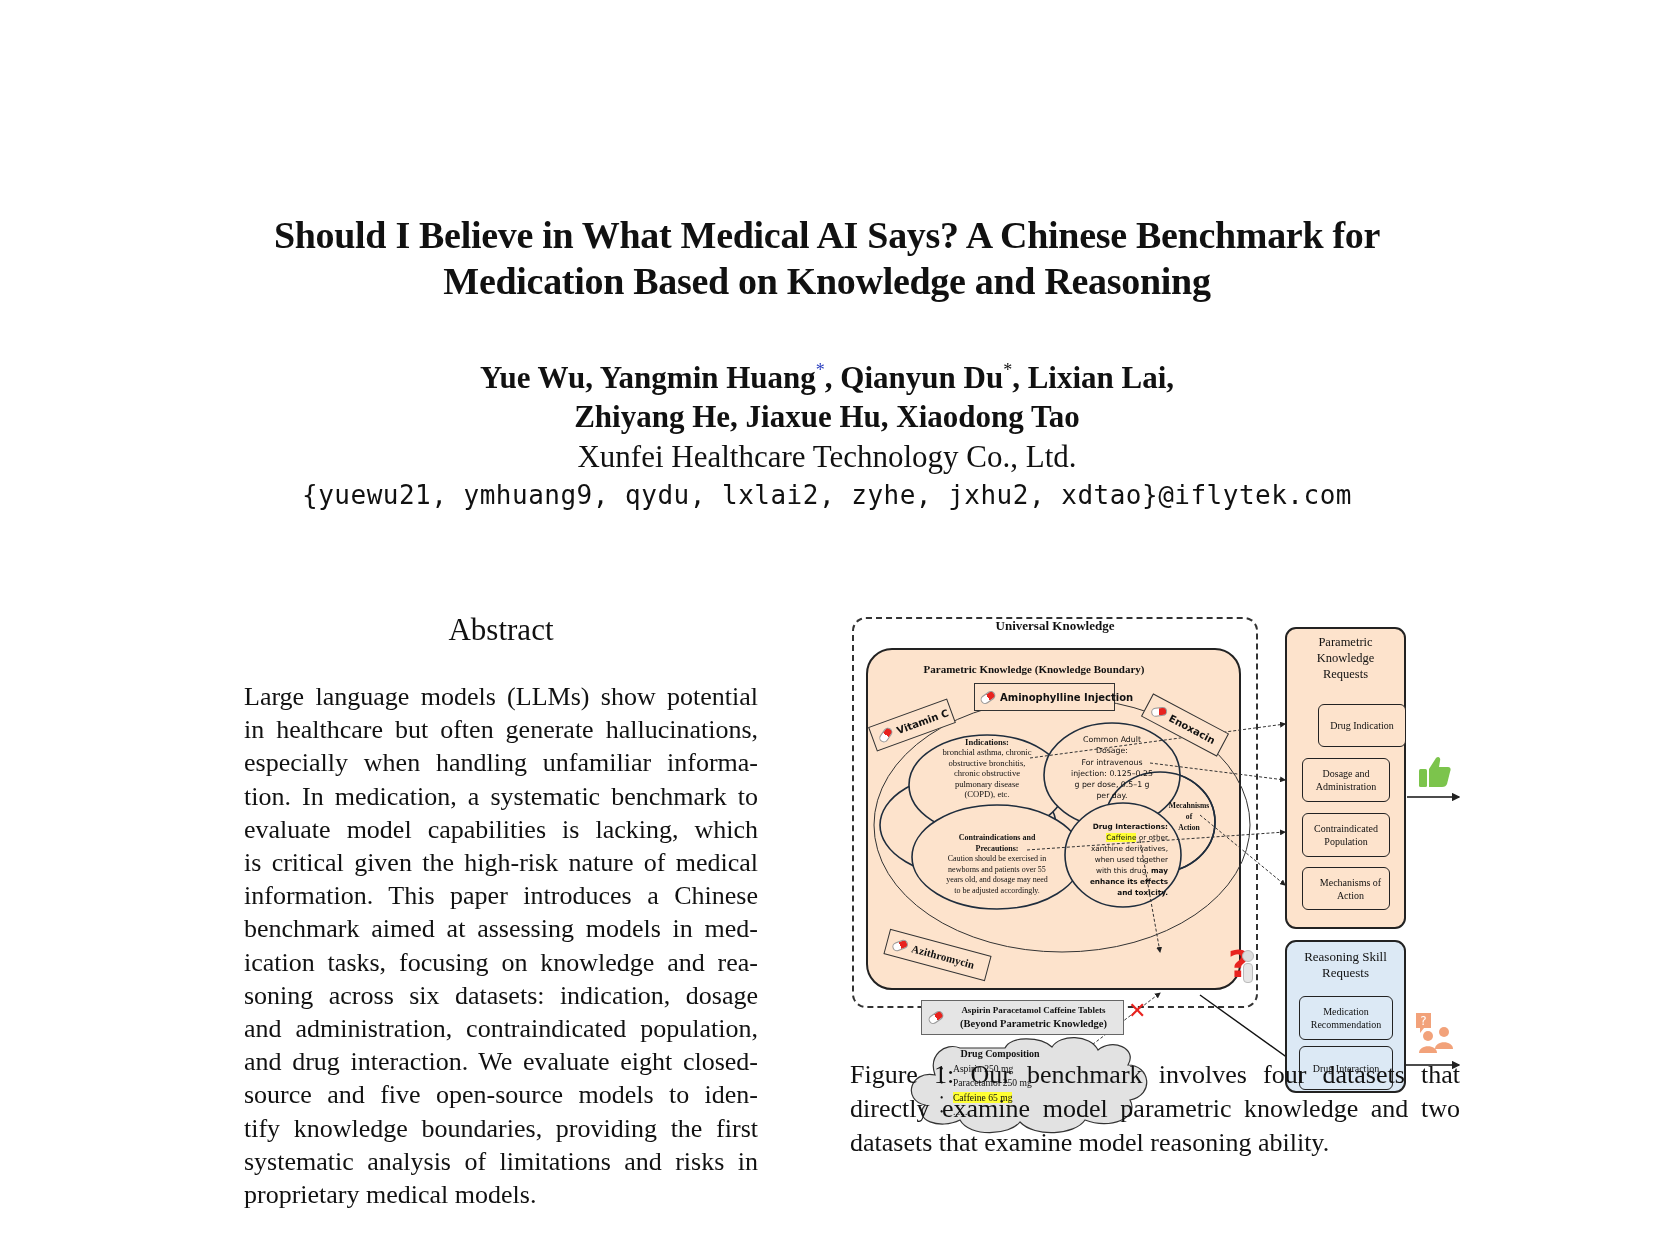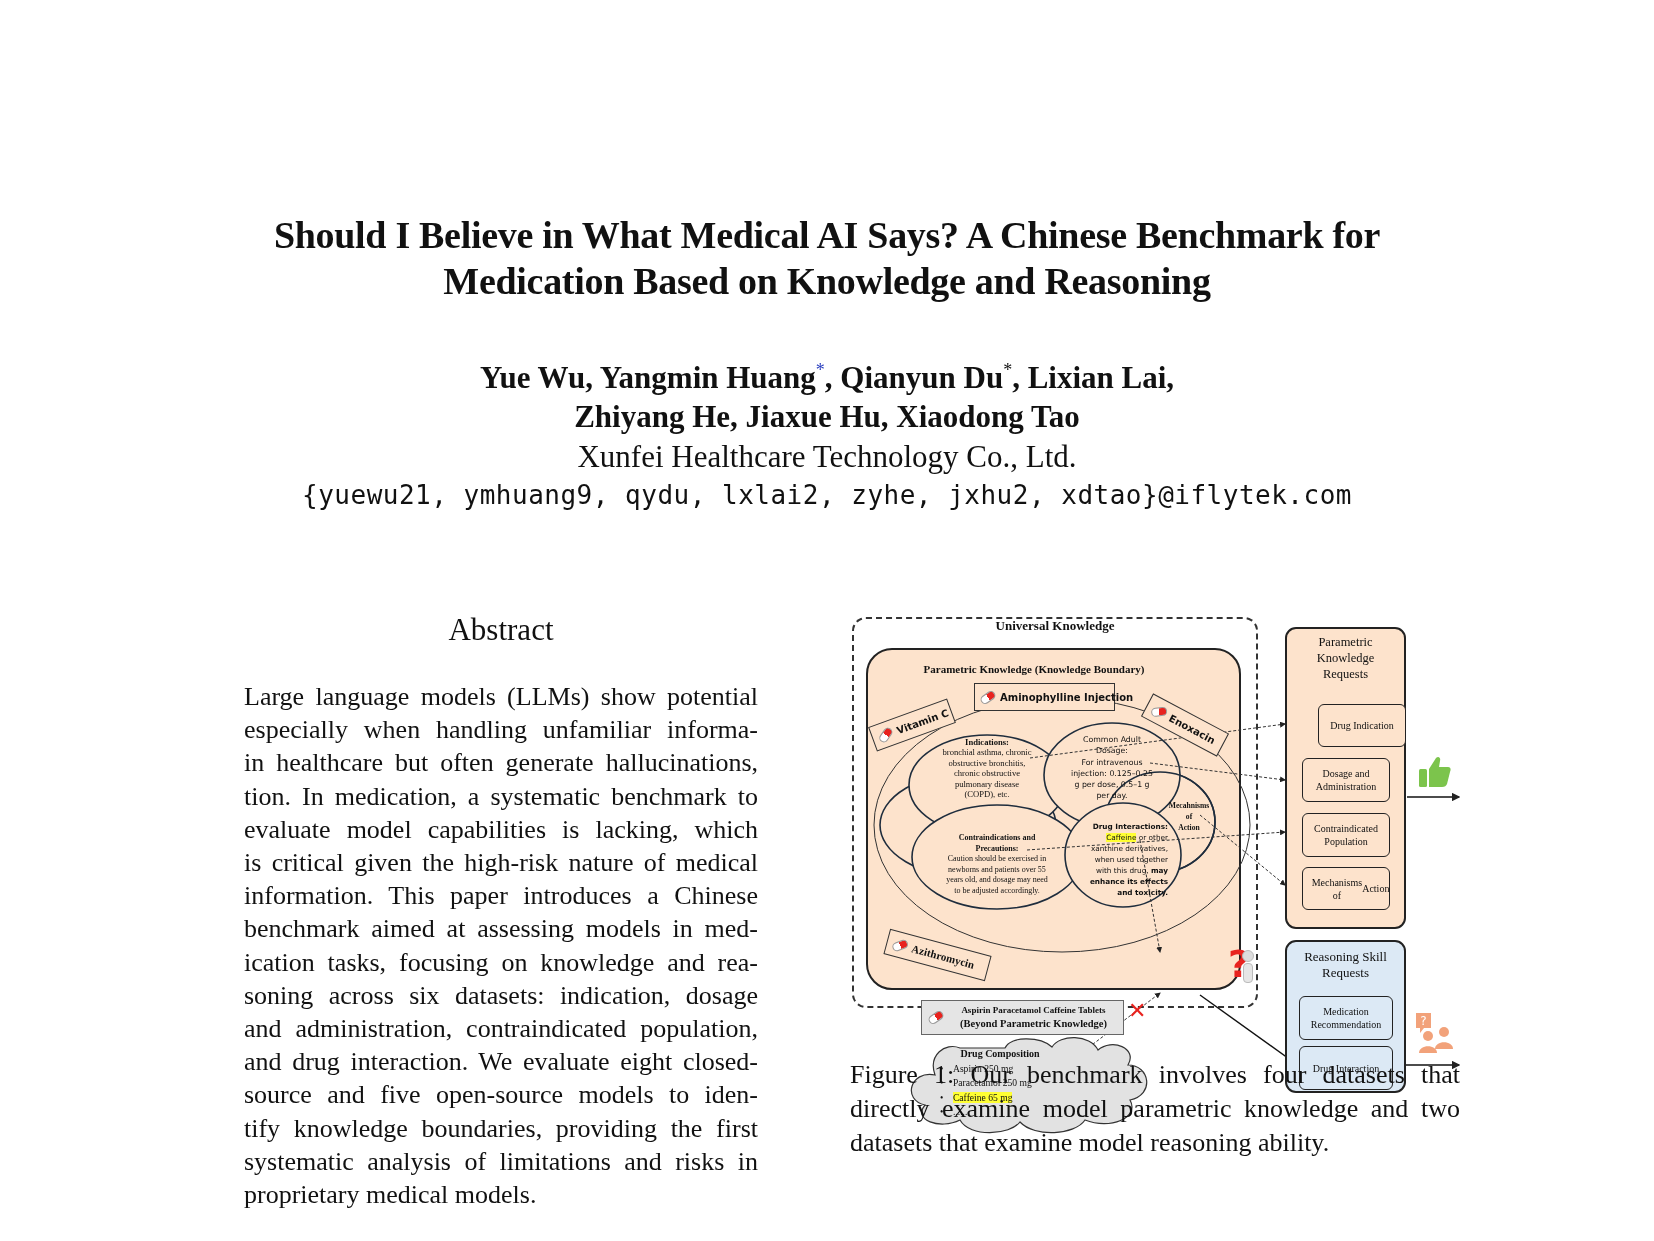--- a/index.html
+++ b/index.html
@@ -52,22 +52,22 @@
   <div><span>Yue Wu, Yangmin Huang</span><sup class="blue">*</sup><span>, Qianyun Du</span><sup>*</sup><span>, Lixian Lai,</span></div>
   <div>Zhiyang He, Jiaxue Hu, Xiaodong Tao</div>
 </div>
 
 <div class="abs affil">Xunfei Healthcare Technology Co., Ltd.</div>
 <div class="abs email">{yuewu21, ymhuang9, qydu, lxlai2, zyhe, jxhu2, xdtao}@iflytek.com</div>
 
 <div class="abs abs-head">Abstract</div>
 <div class="abs abs-body">
   <span>Large language models (LLMs) show potential</span>
+  <span>in healthcare but often generate hallucinations,</span>
   <span>especially when handling unfamiliar informa-</span>
-  <span>in healthcare but often generate hallucinations,</span>
   <span>tion. In medication, a systematic benchmark to</span>
   <span>evaluate model capabilities is lacking, which</span>
   <span>is critical given the high-risk nature of medical</span>
   <span>information. This paper introduces a Chinese</span>
   <span>benchmark aimed at assessing models in med-</span>
   <span>ication tasks, focusing on knowledge and rea-</span>
   <span>soning across six datasets: indication, dosage</span>
   <span>and administration, contraindicated population,</span>
   <span>and drug interaction. We evaluate eight closed-</span>
   <span>source and five open-source models to iden-</span>
@@ -199,21 +199,21 @@
       <div>Drug Indication</div>
     </div>
   <div class="sub" style="left:462px;top:158px;width:88px;height:44px;background:#fde3cc;flex-direction:column;">
       <div>Dosage and</div>
       <div>Administration</div>
     </div>
   <div class="sub" style="left:462px;top:213px;width:88px;height:44px;background:#fde3cc;flex-direction:column;">
       <div>Contraindicated</div>
       <div>Population</div>
     </div>
-  <div class="sub" style="left:462px;top:267px;width:88px;height:43px;background:#fde3cc;flex-direction:row;padding-left:9px;">
+  <div class="sub" style="left:462px;top:267px;width:88px;height:43px;background:#fde3cc;flex-direction:column;padding-left:9px;">
       <div>Mechanisms of</div>
       <div>Action</div>
     </div>
 
   <div class="panel" style="left:445px;top:340px;width:121px;height:153px;background:#dce9f5;"></div>
   <div class="panel-title" style="left:445px;top:349px;width:121px;font-size:13px;">
     <div>Reasoning Skill</div>
     <div>Requests</div>
   </div>
   <div class="sub" style="left:459px;top:396px;width:94px;height:44px;background:#dce9f5;flex-direction:column;">

